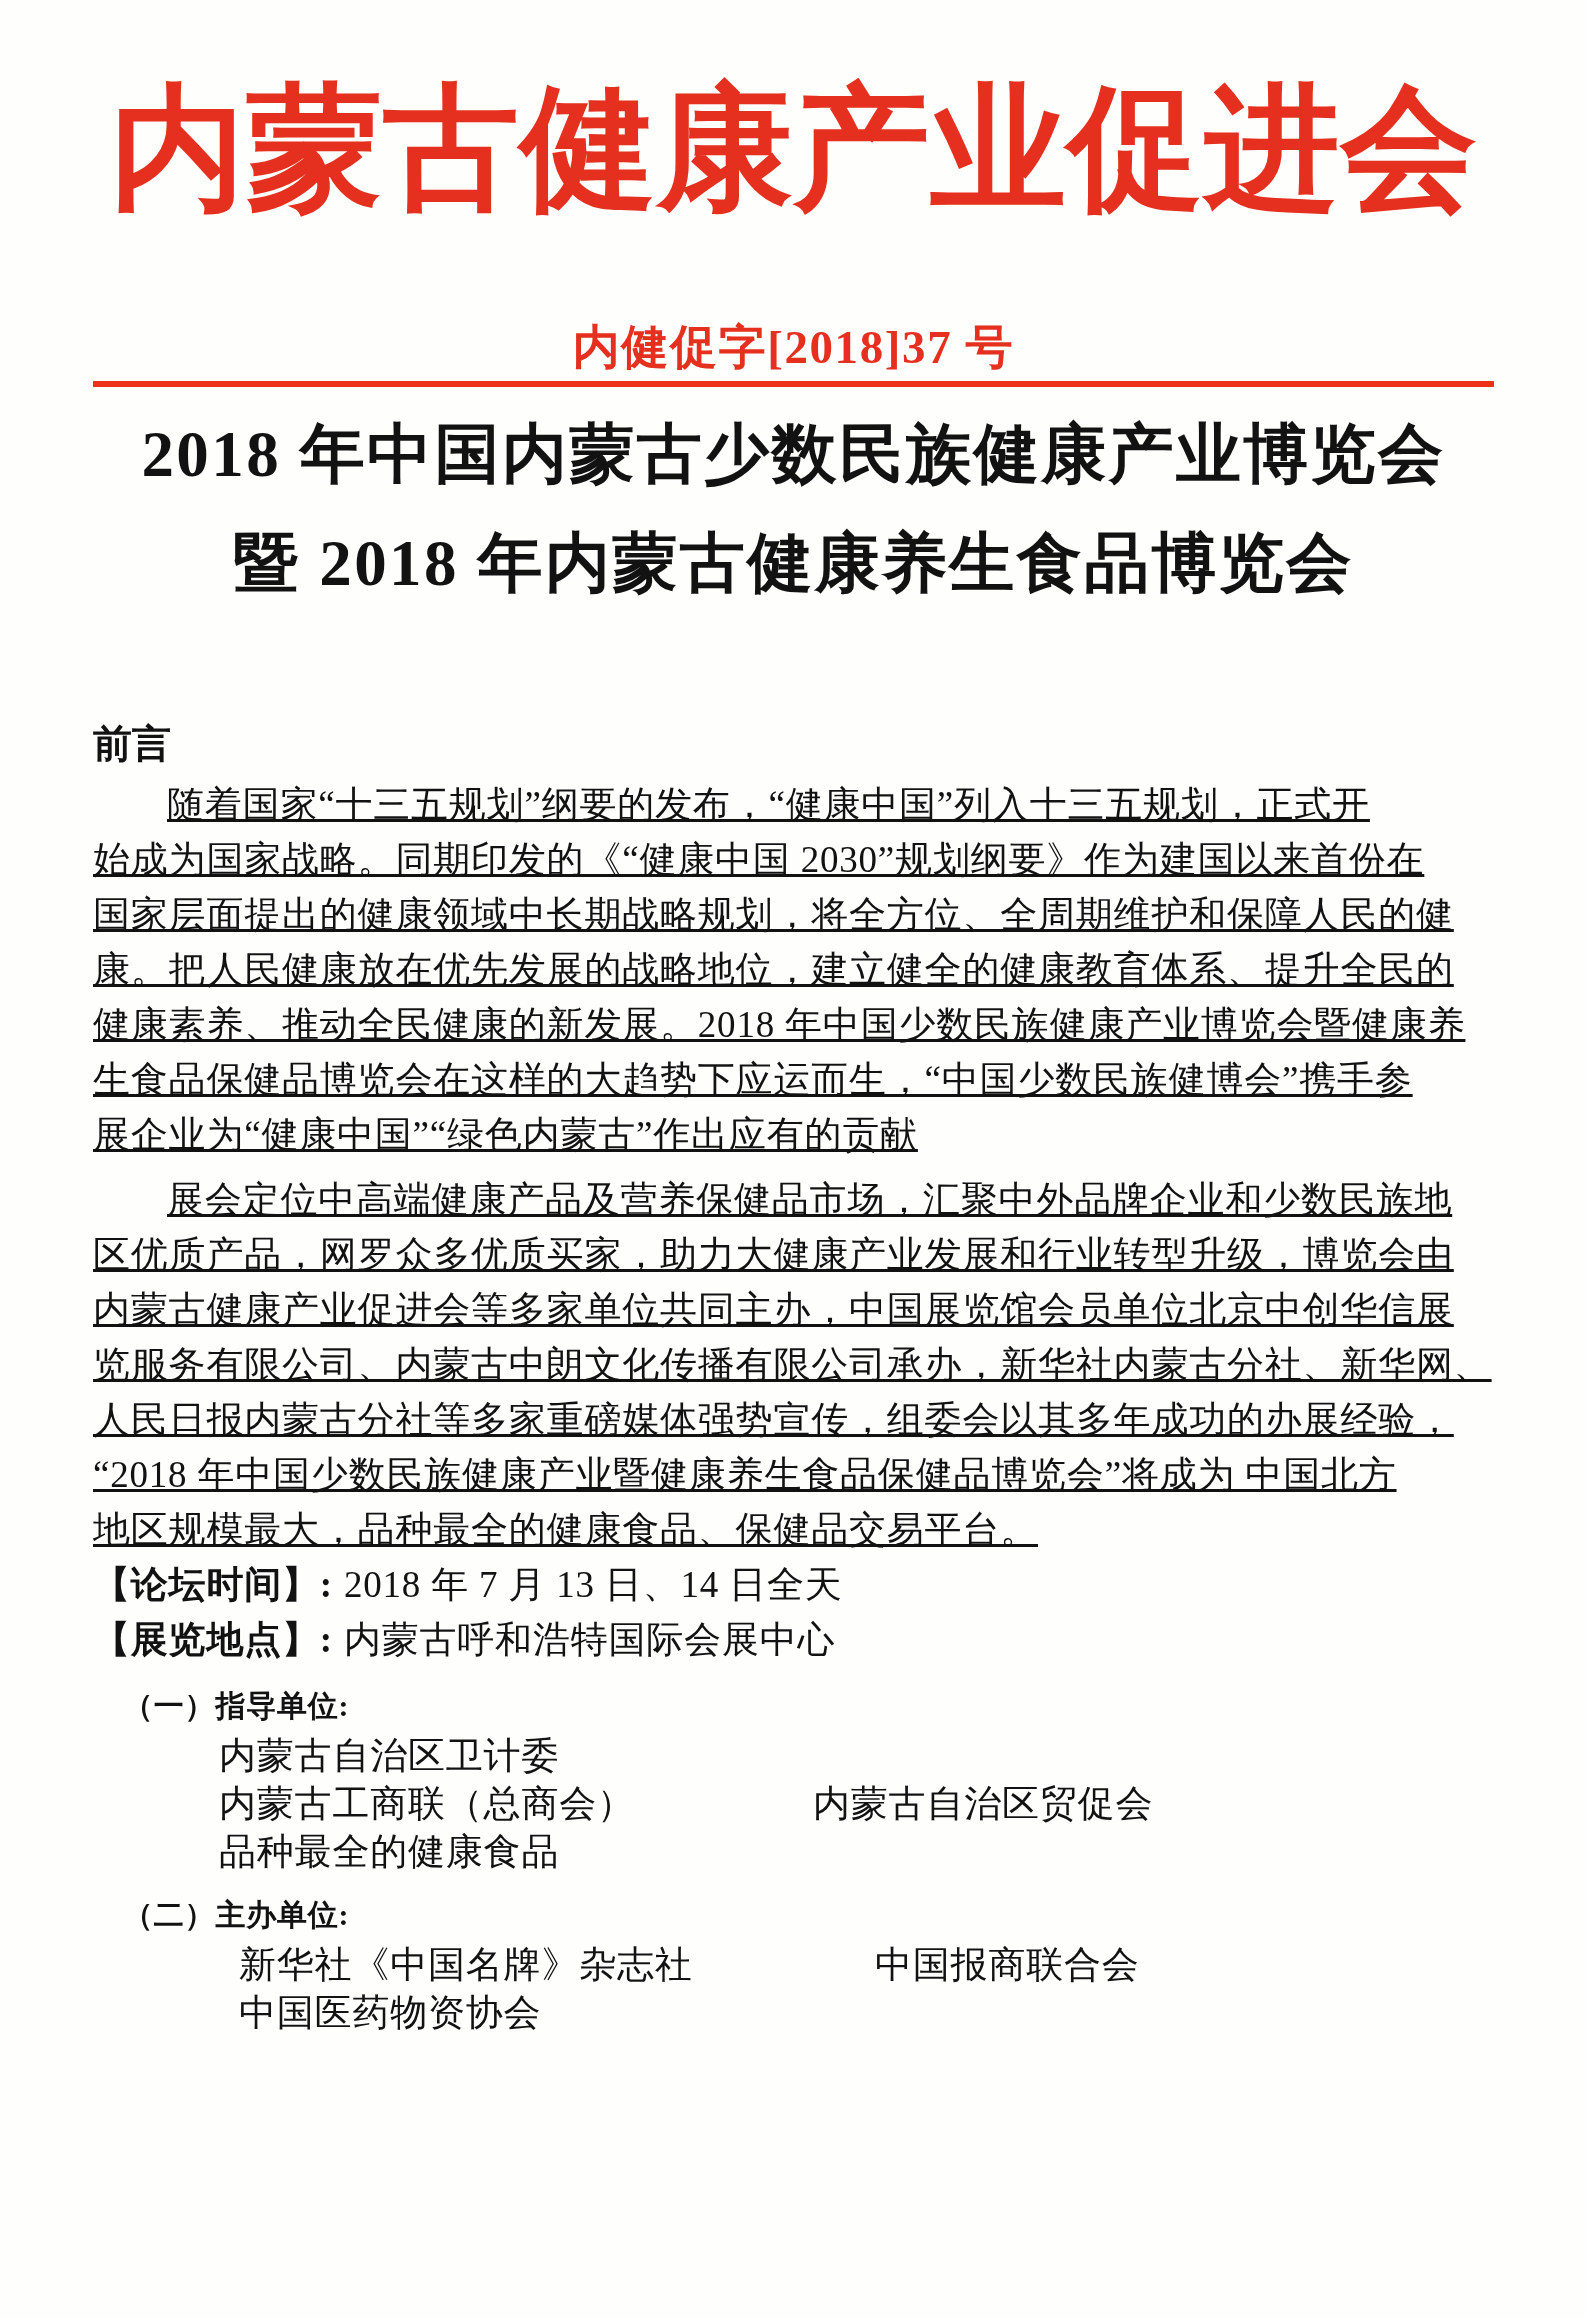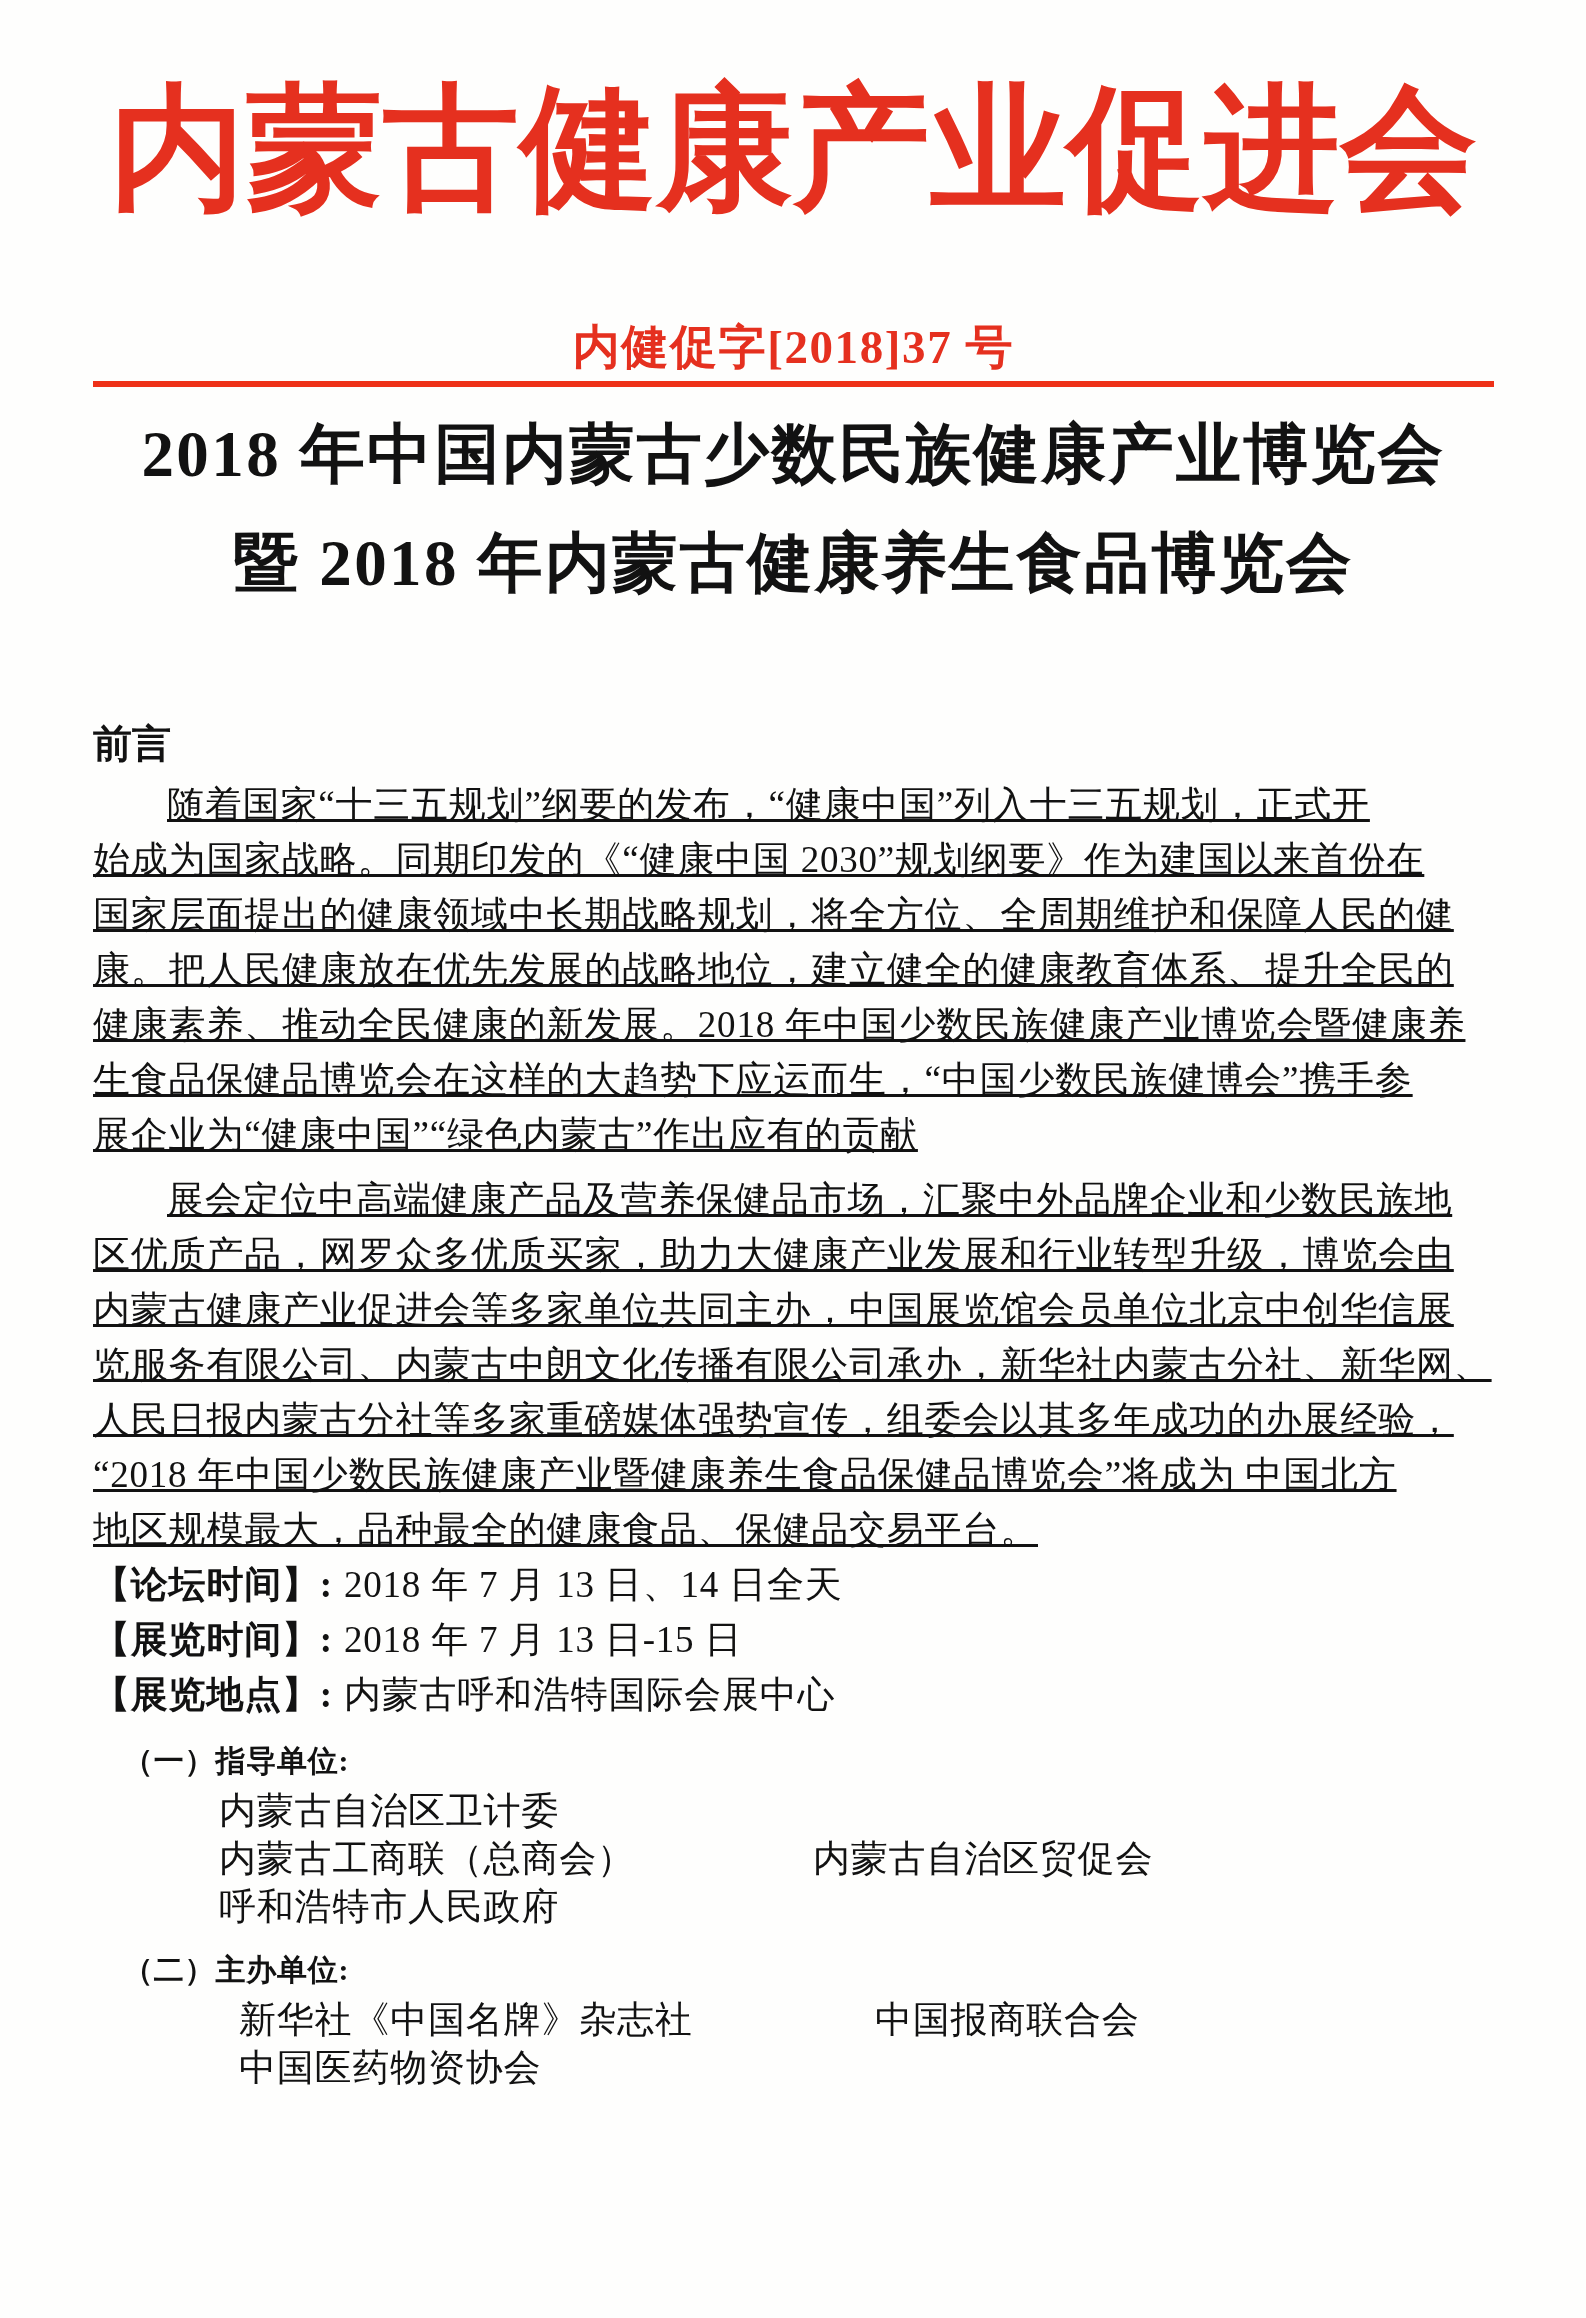--- a/index.html
+++ b/index.html
@@ -137,37 +137,34 @@
     <div class="body-line">览服务有限公司、内蒙古中朗文化传播有限公司承办，新华社内蒙古分社、新华网、</div>
     <div class="body-line">人民日报内蒙古分社等多家重磅媒体强势宣传，组委会以其多年成功的办展经验，</div>
     <div class="body-line">“2018 年中国少数民族健康产业暨健康养生食品保健品博览会”将成为 中国北方</div>
     <div class="body-line">地区规模最大，品种最全的健康食品、保健品交易平台。</div>
   </div>
 
   <div class="info-line">
     <span class="info-label">【论坛时间】:</span><span class="info-value">2018 年 7 月 13 日、14 日全天</span>
   </div>
   <div class="info-line">
-    <span class="info-label">【展览时间】:</span><span class="info-value">2018 年 7 月 13 日-15 日</span>
-  </div>
-  <div class="info-line">
     <span class="info-label">【展览地点】:</span><span class="info-value">内蒙古呼和浩特国际会展中心</span>
   </div>
 
   <div class="section-heading">（一）指导单位:</div>
 
   <div class="org-row guidance">
     <span class="org-col1">内蒙古自治区卫计委</span>
   </div>
   <div class="org-row guidance">
     <span class="org-col1">内蒙古工商联（总商会）</span>
     <span class="org-col2">内蒙古自治区贸促会</span>
   </div>
   <div class="org-row guidance">
-    <span class="org-col1">呼和浩特市人民政府</span>
+    <span class="org-col1">品种最全的健康食品</span>
     <span class="org-col2"></span>
   </div>
 
   <div class="section-heading">（二）主办单位:</div>
 
   <div class="org-row hosts">
     <span class="org-col1">新华社《中国名牌》杂志社</span>
     <span class="org-col2">中国报商联合会</span>
   </div>
   <div class="org-row hosts">

